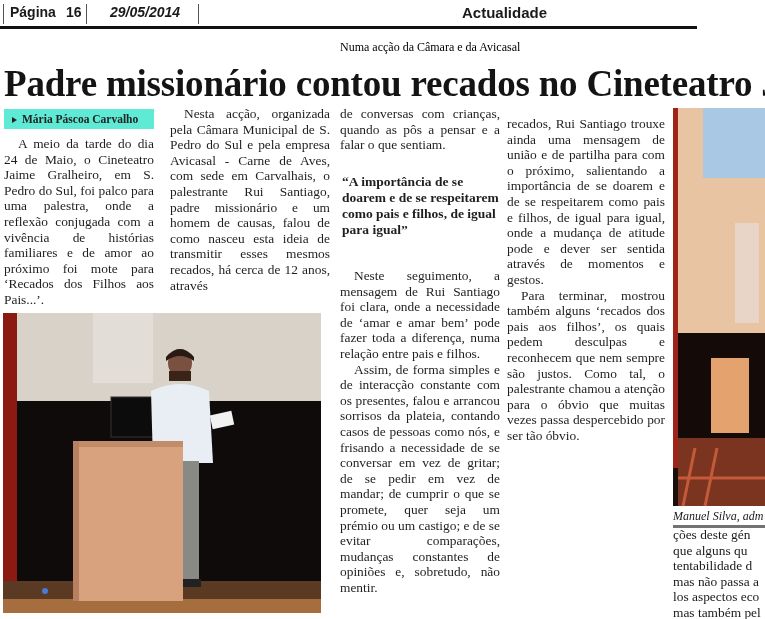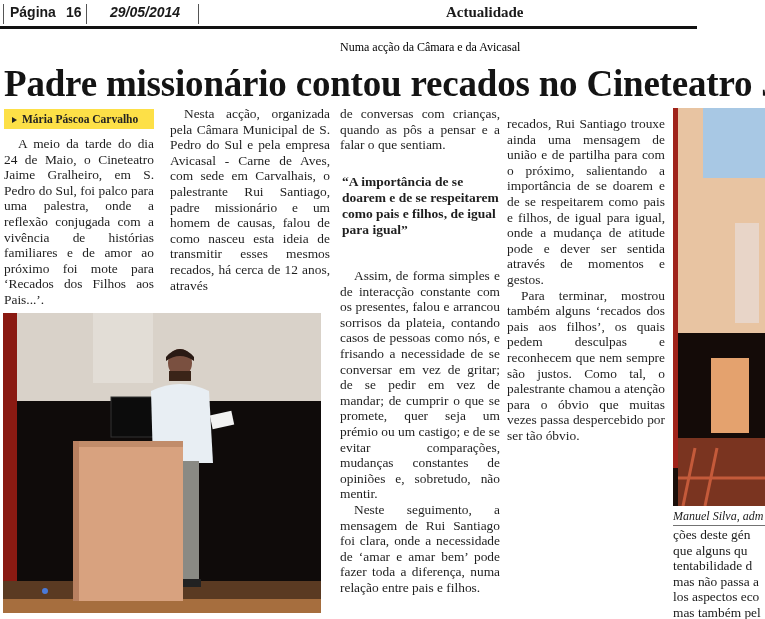--- a/index.html
+++ b/index.html
@@ -2,43 +2,43 @@
 <html><head>
 <meta charset="utf-8">
 <style>
   html, body { margin:0; padding:0; background:#ffffff; }
   body { width:765px; height:619px; position:relative; overflow:hidden; font-family:"Liberation Serif", serif; color:#1a1a1a; }
   .header { position:absolute; left:0; top:0; width:697px; height:26px; border-bottom:3px solid #111; }
   .hdr-cell { position:absolute; top:4px; font-family:"Liberation Sans", sans-serif; font-weight:bold; font-size:14px; color:#1a1a1a; }
   .vbar { position:absolute; top:4px; width:1px; height:20px; background:#555; }
   .kicker { position:absolute; left:340px; top:40px; font-weight:normal; font-size:12px; color:#000000; white-space:nowrap; }
   .headline { position:absolute; left:4px; top:62px; font-weight:bold; font-size:37px; color:#141414; white-space:nowrap; letter-spacing:-0.2px; }
-  .byline { position:absolute; left:4px; top:109px; width:150px; height:20px; background:#fde047; font-weight:bold; font-size:11.5px; color:#222; line-height:20px; }
+  .byline { position:absolute; left:4px; top:109px; width:150px; height:20px; background:#5eead4; font-weight:bold; font-size:11.5px; color:#222; line-height:20px; }
   .byline .arrow { display:inline-block; width:0; height:0; border-left:5px solid #222; border-top:3px solid transparent; border-bottom:3px solid transparent; margin:0 5px 0 8px; vertical-align:middle; }
   .col { position:absolute; font-size:13.4px; line-height:15.6px; text-align:justify; color:#1e1e1e; }
   .col p { margin:0; text-indent:14px; }
   .col p.noindent { text-indent:0; }
   .quote { position:absolute; left:342px; top:174px; width:160px; font-weight:bold; font-size:13.5px; line-height:16px; color:#1e1e1e; }
   .photo { position:absolute; overflow:hidden; }
   .photo1 { left:3px; top:313px; width:318px; height:300px; background:#120c0a; }
   .photo2 { left:673px; top:108px; width:92px; height:398px; background:#1a0f0a; }
-  .caption { position:absolute; left:673px; top:509px; width:92px; font-style:italic; font-size:12px; white-space:nowrap; overflow:hidden; border-bottom:1px solid #737373; padding-bottom:1px; }
+  .caption { position:absolute; left:673px; top:509px; width:92px; font-style:italic; font-size:12px; white-space:nowrap; overflow:hidden; border-bottom:3px solid #737373; padding-bottom:1px; }
   .right-col { position:absolute; left:673px; top:527px; width:92px; font-size:13.4px; line-height:15.6px; white-space:nowrap; overflow:hidden; }
 </style>
 </head>
 <body>
 
 <div class="header">
   <div class="vbar" style="left:3px;"></div>
   <span class="hdr-cell" style="left:10px;">Página</span>
   <span class="hdr-cell" style="left:66px;text-align:right;">16</span>
   <div class="vbar" style="left:86px;"></div>
   <span class="hdr-cell" style="left:110px; font-style:italic;">29/05/2014</span>
   <div class="vbar" style="left:198px;"></div>
-  <span class="hdr-cell" style="left:446px; font-size:15px;font-family:Liberation Serif, serif;">Actualidade</span>
+  <span class="hdr-cell" style="left:462px; font-size:15px;">Actualidade</span>
 </div>
 
 <div class="kicker">Numa acção da Câmara e da Avicasal</div>
 <div class="headline">Padre missionário contou recados no Cineteatro Ja</div>
 
 <div class="byline">
   <span class="arrow"></span><span>Mária Páscoa Carvalho</span>
 </div>
 
 <div class="col" style="left:4px; top:136px; width:150px;">
@@ -74,22 +74,22 @@
     <rect x="70" y="128" width="6" height="160" fill="#b88060"></rect>
     <circle cx="42" cy="278" r="3" fill="#4a7ad8"></circle>
   </svg>
 </div>
 
 <div class="col" style="left:340px; top:106px; width:160px;">
   <p class="noindent">de conversas com crianças, quando as pôs a pensar e a falar o que sentiam.</p>
 </div>
 <div class="quote">“A importância de se doarem e de se respeitarem como pais e filhos, de igual para igual”</div>
 <div class="col" style="left:340px; top:268px; width:160px;">
+  <p>Neste seguimento, a mensagem de Rui Santiago foi clara, onde a necessidade de ‘amar e amar bem’ pode fazer toda a diferença, numa relação entre pais e filhos.</p>
   <p>Assim, de forma simples e de interacção constante com os presentes, falou e arrancou sorrisos da plateia, contando casos de pessoas como nós, e frisando a necessidade de se conversar em vez de gritar; de se pedir em vez de mandar; de cumprir o que se promete, quer seja um prémio ou um castigo; e de se evitar comparações, mudanças constantes de opiniões e, sobretudo, não mentir.</p>
-  <p>Neste seguimento, a mensagem de Rui Santiago foi clara, onde a necessidade de ‘amar e amar bem’ pode fazer toda a diferença, numa relação entre pais e filhos.</p>
 </div>
 
 <div class="col" style="left:507px; top:106px; width:158px;margin-top:10px;">
   <p class="noindent">recados, Rui Santiago trouxe ainda uma mensagem de união e de partilha para com o próximo, salientando a importância de se doarem e de se respeitarem como pais e filhos, de igual para igual, onde a mudança de atitude pode e dever ser sentida através de momentos e gestos.</p>
   <p>Para terminar, mostrou também alguns ‘recados dos pais aos filhos’, os quais pedem desculpas e reconhecem que nem sempre são justos. Como tal, o palestrante chamou a atenção para o óbvio que muitas vezes passa despercebido por ser tão óbvio.</p>
 </div>
 
 <div class="photo photo2">
   <svg width="92" height="398" viewBox="0 0 92 398">
     <rect x="0" y="0" width="92" height="398" fill="#1a0f0a"></rect>

